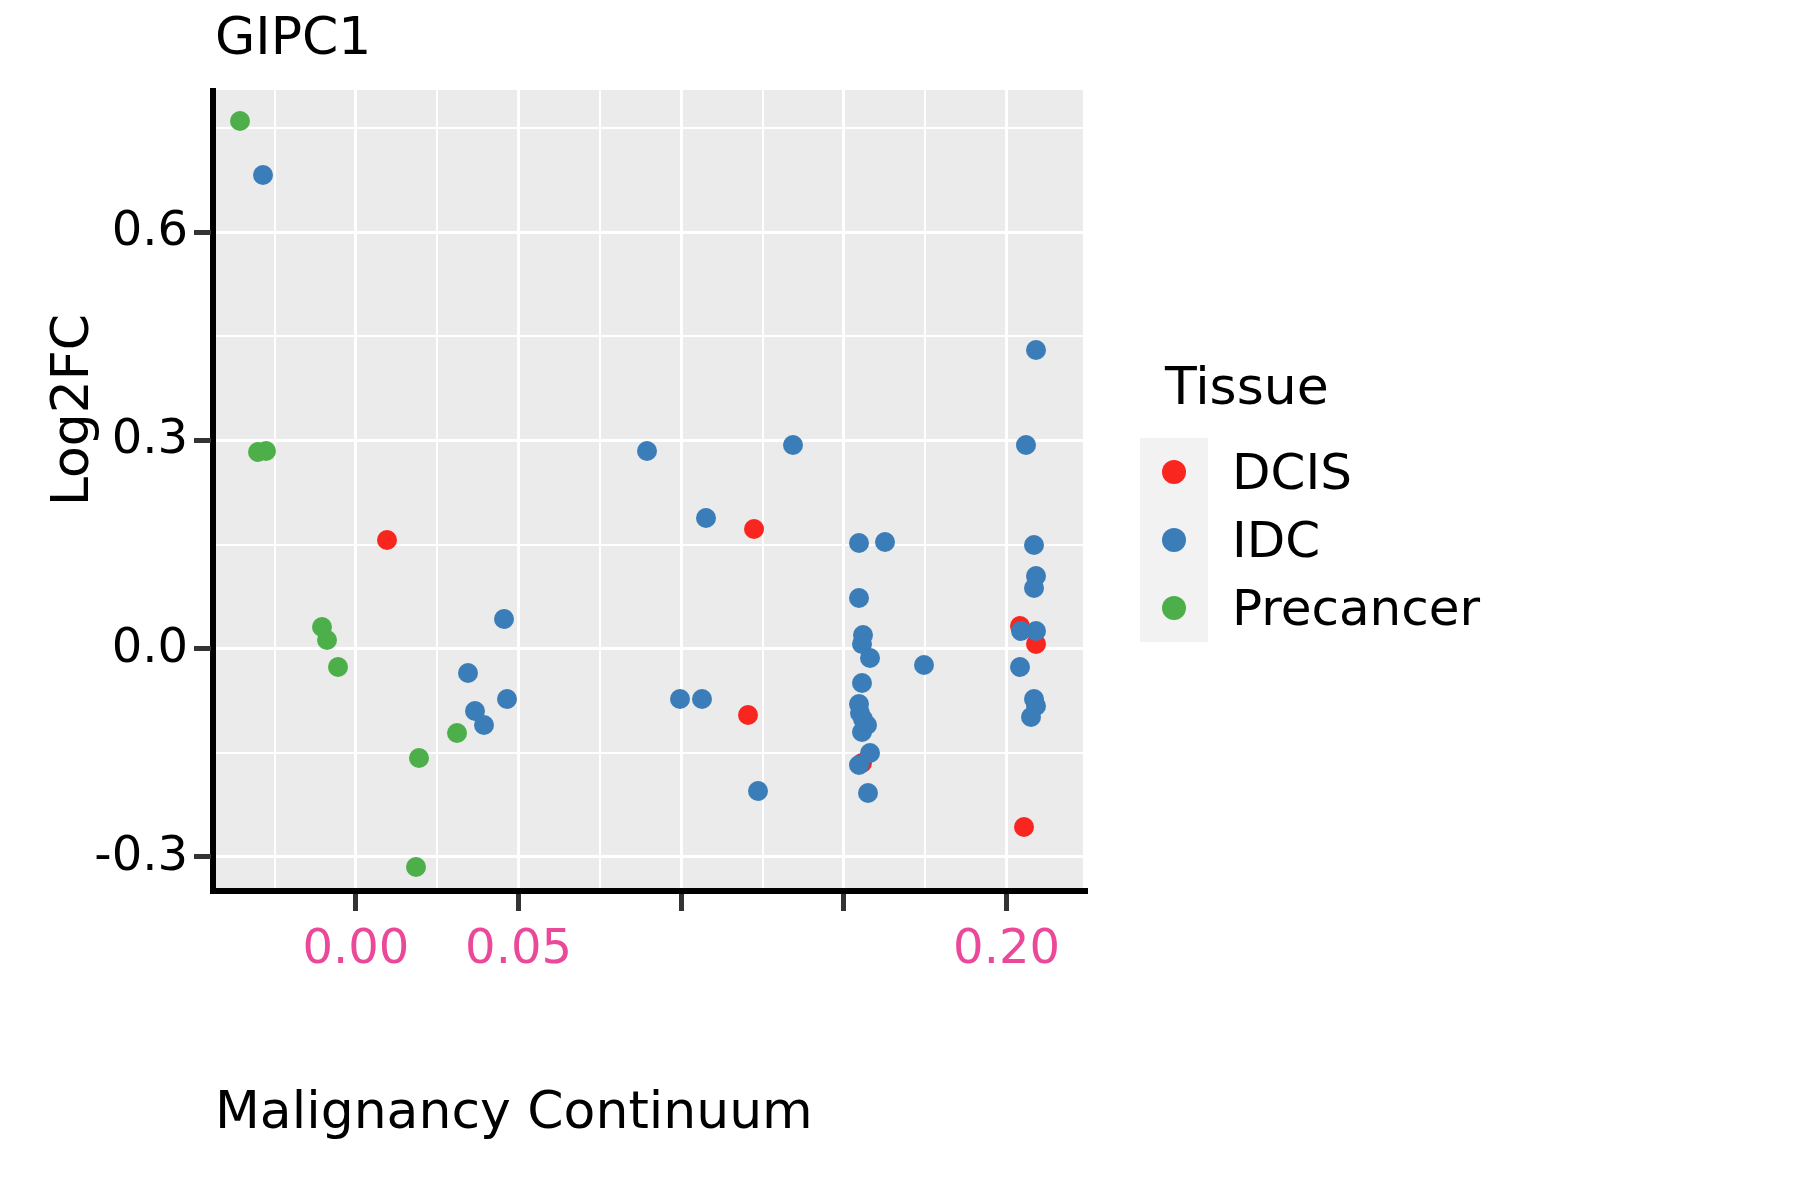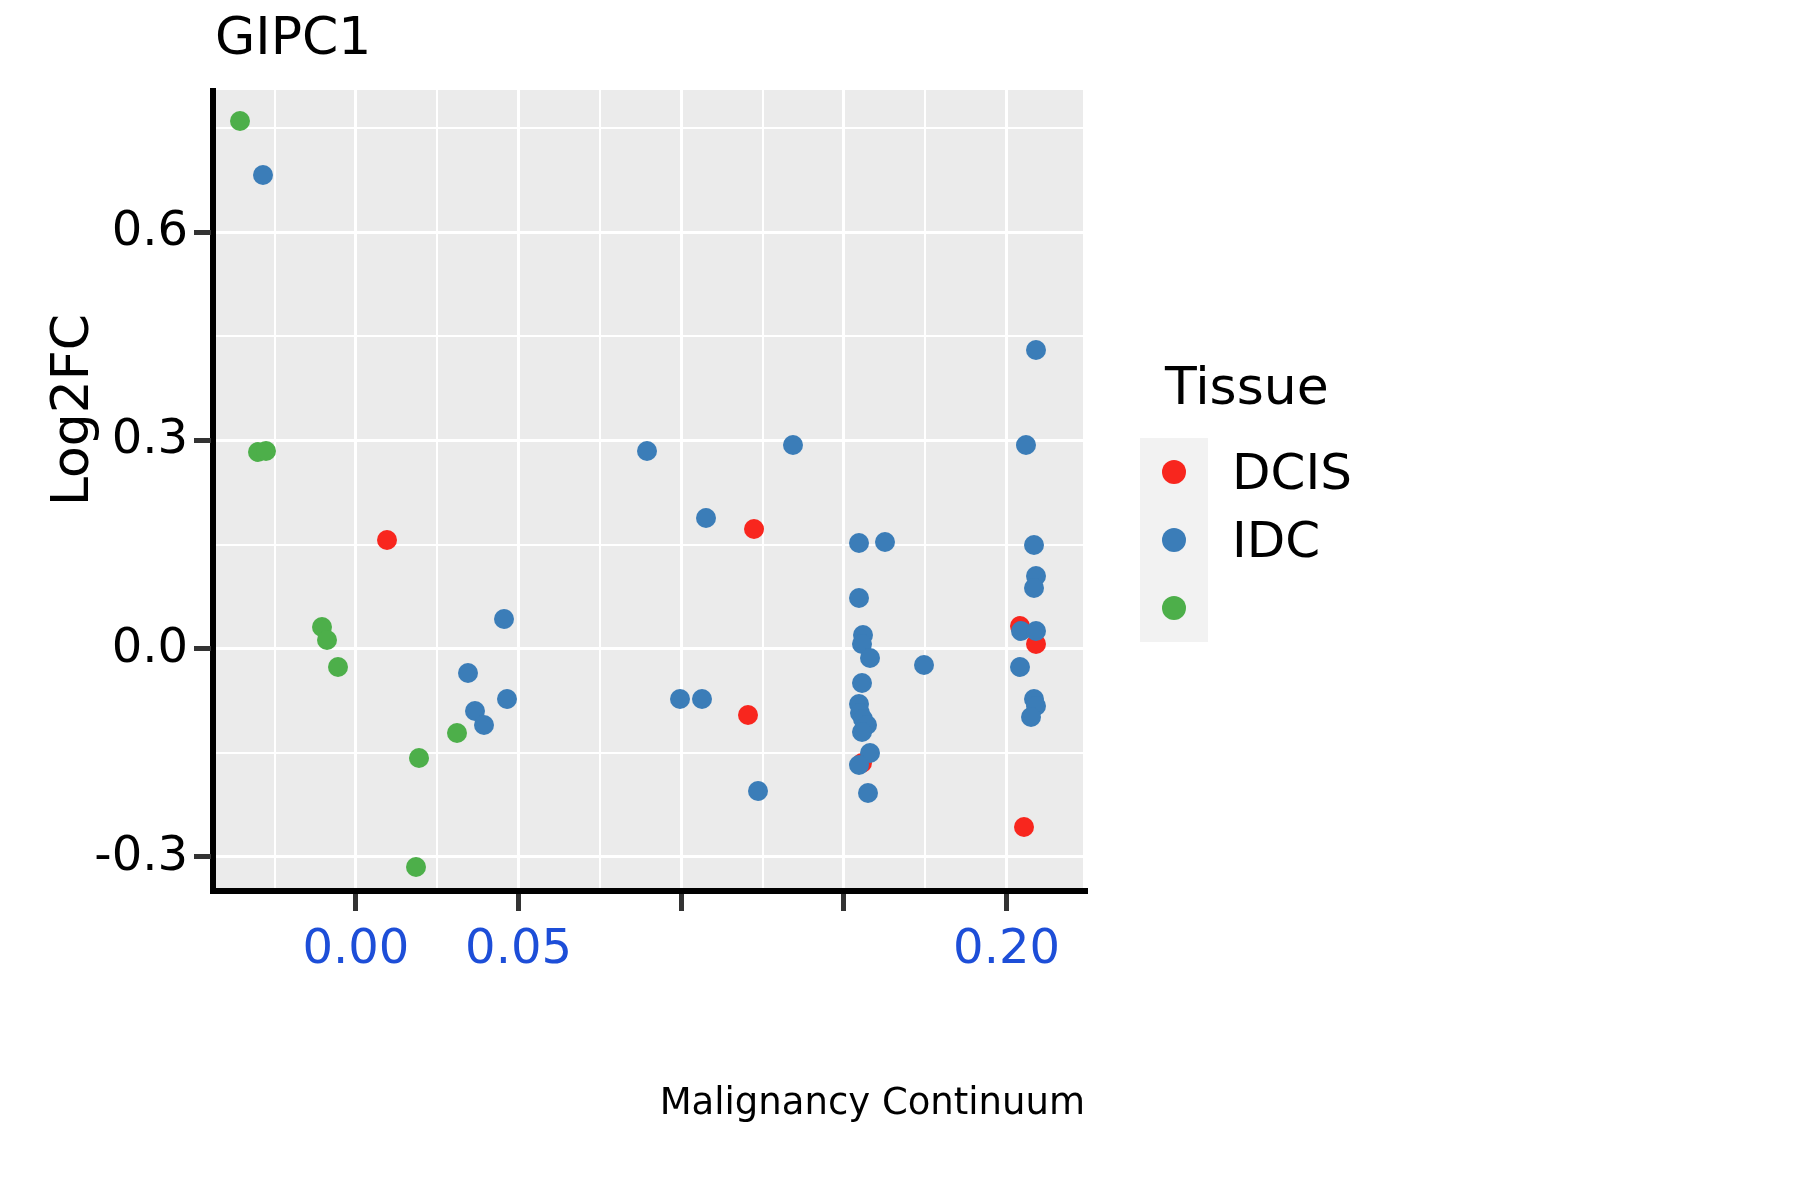--- a/index.html
+++ b/index.html
@@ -43,22 +43,22 @@
     transform-origin: center center;
     font-size: 52px;
     color: #000000;
     white-space: nowrap;
   }
   #x-axis-title {
     position: absolute;
     left: 215px;
     top: 1080px;
     width: 870px;
-    text-align: right;
-    font-size: 37px;
+    text-align: left;
+    font-size: 52px;
     color: #000000;
     white-space: nowrap;
   }
 
   
   #panel {
     position: absolute;
     left: 216px;
     top: 90px;
     width: 867px;
@@ -124,21 +124,21 @@
     color: #000000;
     white-space: nowrap;
   }
   .ticklabel-x {
     position: absolute;
     top: 918px;
     width: 220px;
     margin-left: -110px;
     text-align: center;
     font-size: 48px;
-    color: #1d4ed8;
+    color: #ec4899;
     white-space: nowrap;
   }
 
   
   #legend {
     position: absolute;
     left: 1140px;
     top: 356px;
     width: 600px;
   }
@@ -278,20 +278,21 @@
         <div class="legend-row">
           <div class="legend-key">
             <div class="legend-dot" style="background: rgb(59, 125, 184);"></div>
           </div>
           <div class="legend-label">IDC</div>
         </div>
         <div class="legend-row">
           <div class="legend-key">
             <div class="legend-dot" style="background: rgb(77, 175, 74);"></div>
           </div>
+          <div class="legend-label">Precancer</div>
         </div>
       </div>
   </div>
 
 <div class="tick-y" style="top: 854.274px;"></div>
     <div class="ticklabel-y" style="top: 824.774px;">-0.3</div>
     <div class="tick-y" style="top: 646.1px;"></div>
     <div class="ticklabel-y" style="top: 616.6px;">0.0</div>
     <div class="tick-y" style="top: 437.926px;"></div>
     <div class="ticklabel-y" style="top: 408.426px;">0.3</div>

